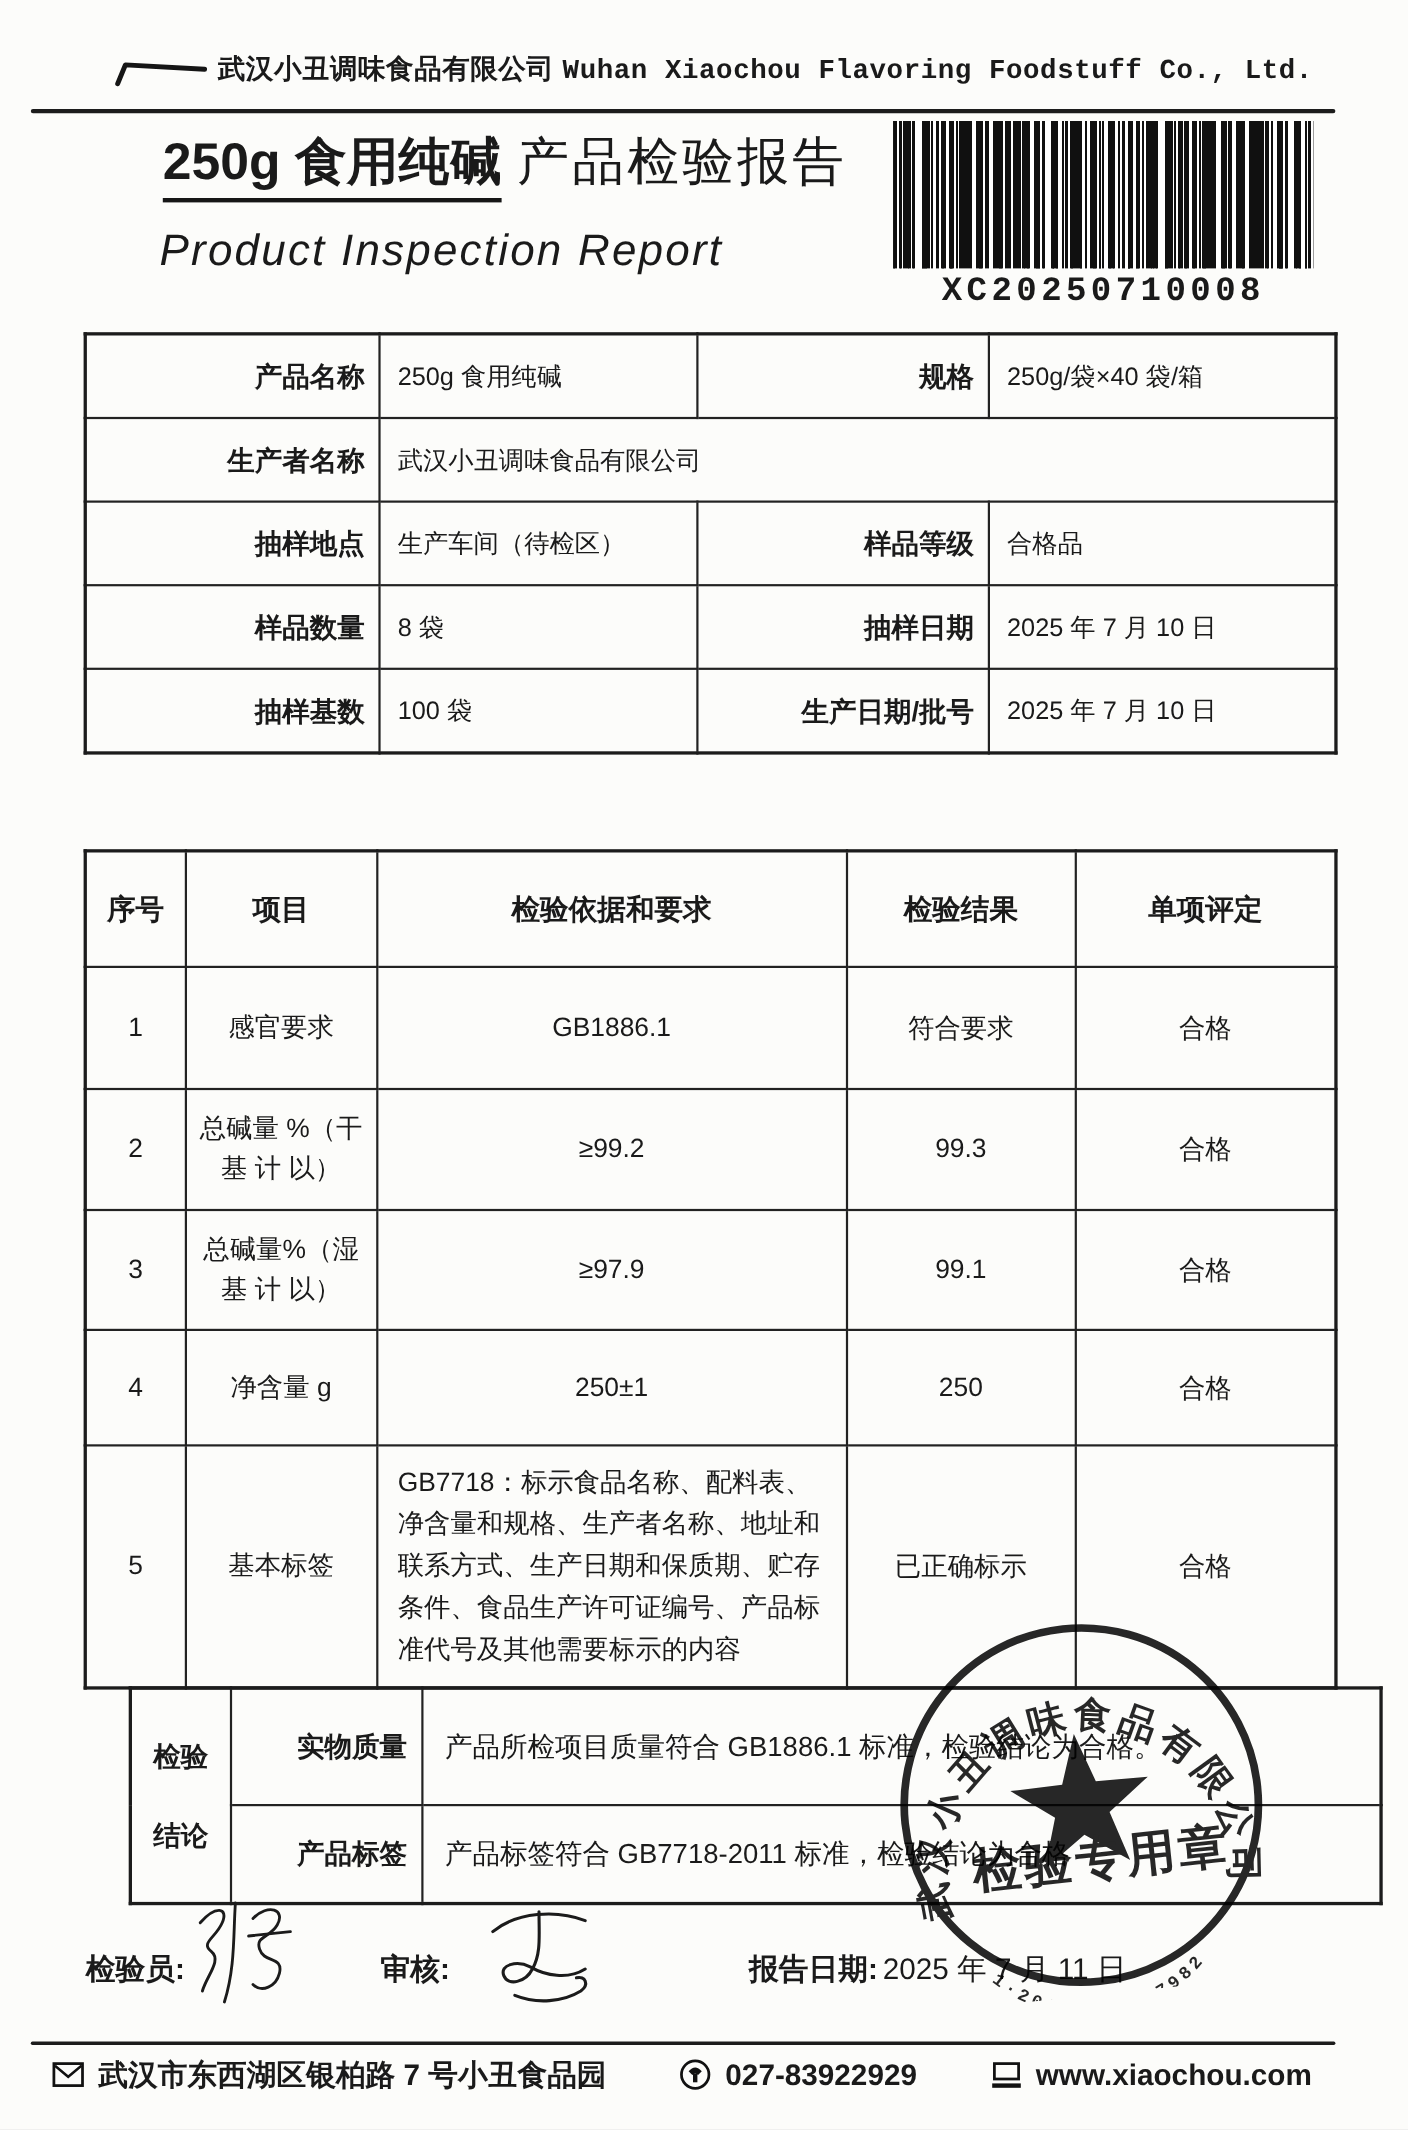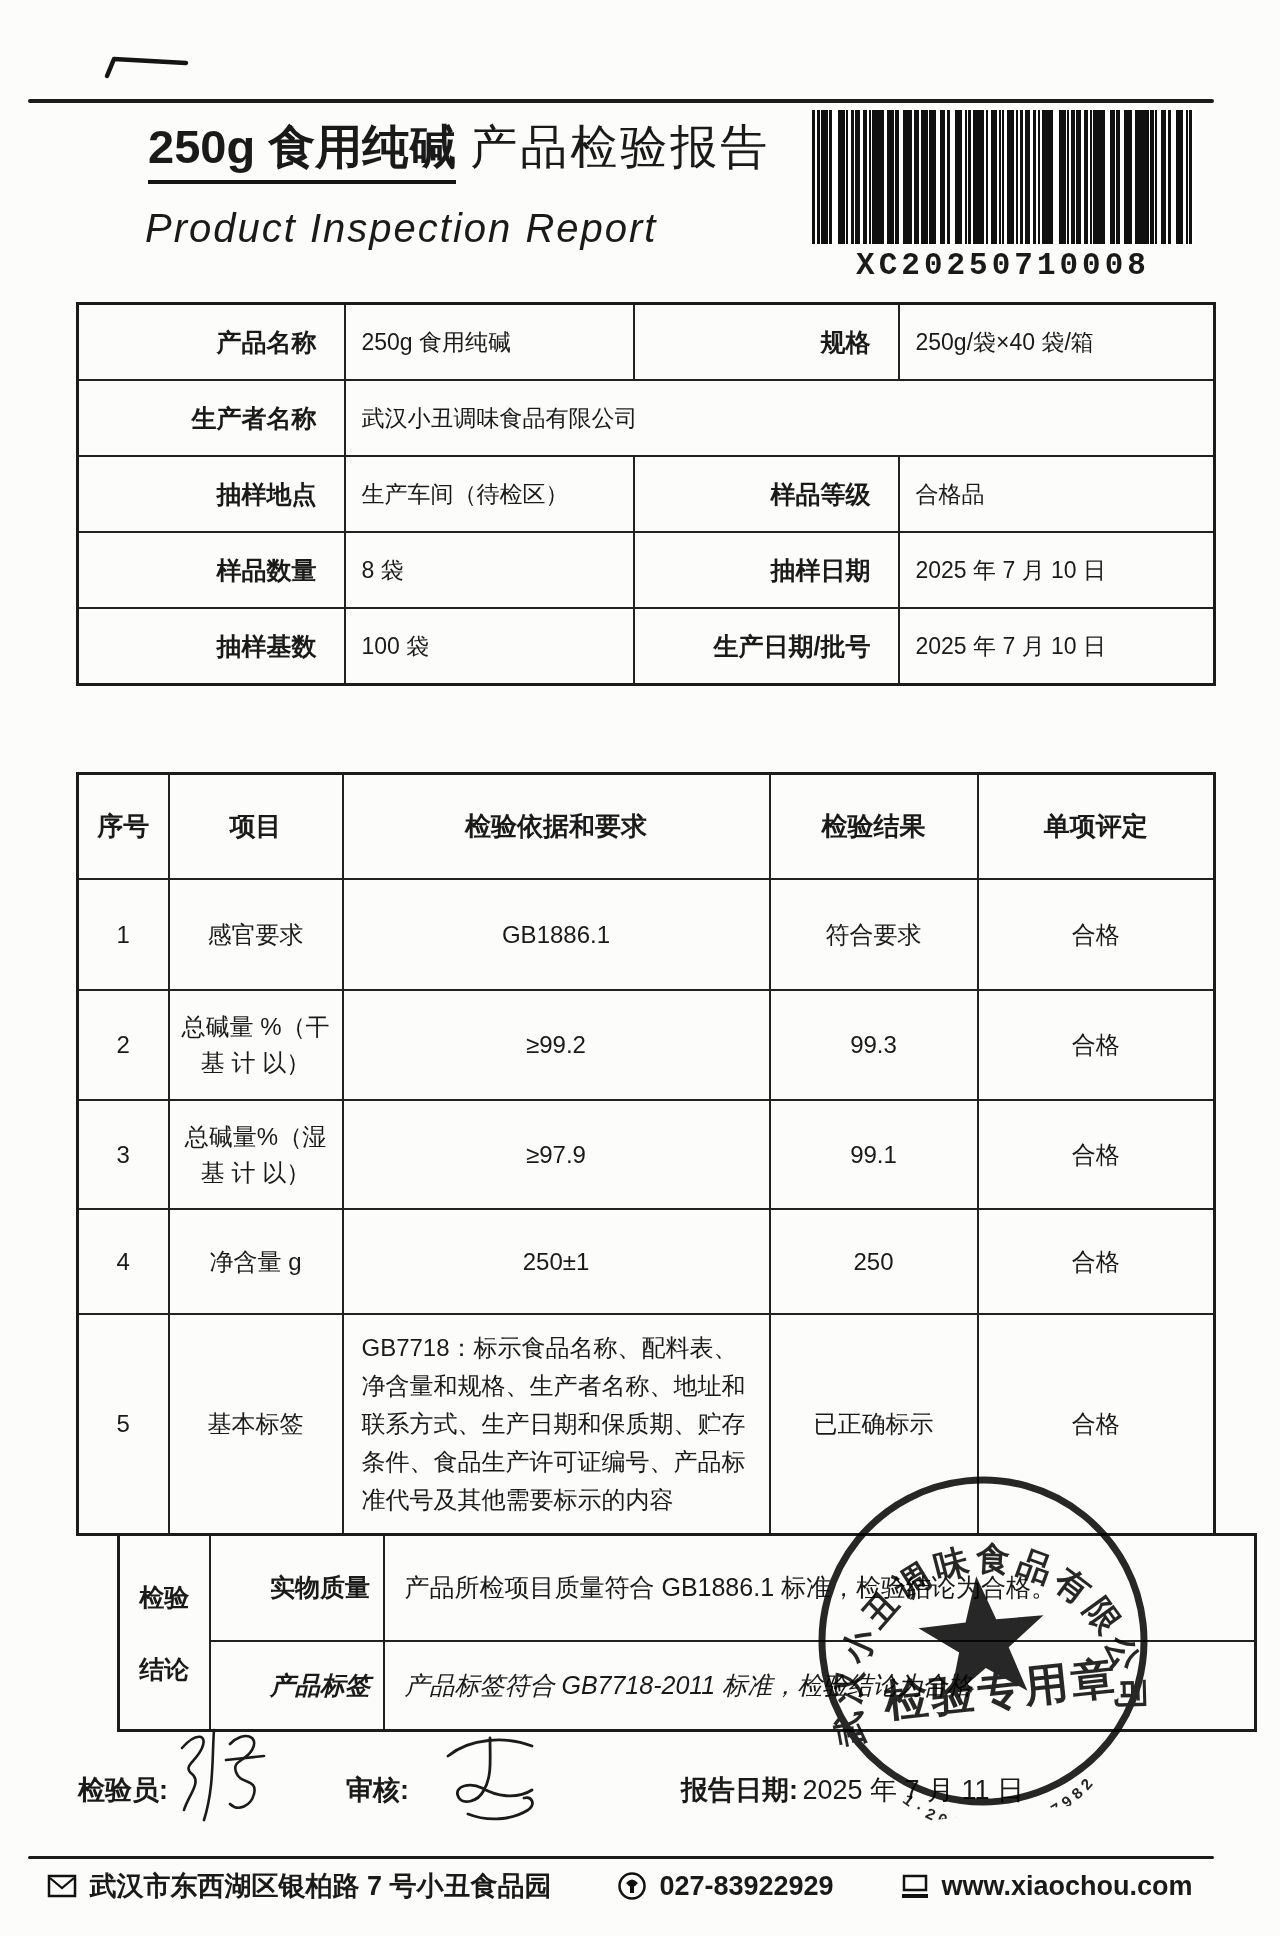--- a/index.html
+++ b/index.html
@@ -34,21 +34,21 @@
   }
   .barcode-text{left:812px;top:248px;width:382px;text-align:center;
     font-family:"Liberation Mono",monospace;font-size:31px;font-weight:700;letter-spacing:4px;white-space:nowrap;}
 
   
   table{border-collapse:collapse;table-layout:fixed;}
   td,th{border:2px solid #222;overflow:hidden;}
   .tbl{position:absolute;border:3px solid #1c1c1c;}
   .info-tbl{left:76px;top:302px;width:1137px;}
   .info-tbl td{height:72px;}
-  .lbl{font-weight:700;font-size:25px;text-align:right;padding-right:27px;white-space:nowrap;}
+  .lbl{font-weight:700;font-size:25px;text-align:right;padding-right:12px;white-space:nowrap;}
   .val{font-size:23px;text-align:left;padding-left:16px;white-space:nowrap;}
 
   .insp-tbl{left:76px;top:772px;width:1137px;}
   .insp-tbl th{font-size:26px;font-weight:700;height:101px;}
   .insp-tbl td{font-size:24px;text-align:center;}
   .item-cell{white-space:pre-line;line-height:36px;padding:0 10px;}
   .req-long{text-align:left !important;padding:14px 18px;line-height:38px;}
 
   .concl-tbl{left:76px;top:1533px;width:1137px;margin-left:41px;}
   .concl-tbl td{font-size:25px;}
@@ -70,20 +70,24 @@
   .footer-gap{width:30px;}
 </style>
 </head>
 <body>
 
 <div class="page">
 
   <svg class="abs" style="left:100px;top:50px;" width="92" height="32" viewBox="0 0 92 32">
     <path d="M7,26 L14,9 L86,13" fill="none" stroke="#151515" stroke-width="4.5" stroke-linecap="round" stroke-linejoin="round"></path>
   </svg>
+  <div class="abs company-line">
+    <span>武汉小丑调味食品有限公司</span>
+    <span class="company-en">Wuhan Xiaochou Flavoring Foodstuff Co., Ltd.</span>
+  </div>
   <div class="abs rule rule-top"></div>
 
   <div class="abs title-cn">
     <span class="title-product">250g 食用纯碱</span><span class="title-report">产品检验报告</span>
   </div>
   <div class="abs title-en">Product Inspection Report</div>
 
   <div class="abs barcode"></div>
   <div class="abs barcode-text">XC20250710008</div>
 
@@ -188,21 +192,21 @@
         <col style="width:174px">
         <col style="width:872px">
       </colgroup>
     <tbody>
         <tr style="height:106px;">
       <td rowspan="2" class="concl-title">检验
 结论</td>
       <td class="concl-lbl">实物质量</td>
       <td class="concl-txt">产品所检项目质量符合 GB1886.1 标准，检验结论为合格。</td>
     </tr>
-    <tr style="height:90px;font-style:italic;">
+    <tr style="height:90px;">
       <td class="concl-lbl">产品标签</td>
       <td class="concl-txt">产品标签符合 GB7718-2011 标准，检验结论为合格</td>
     </tr>
   </tbody>
     </table>
 
   <svg class="abs stamp" viewBox="0 0 346 346">
     <defs>
       <path id="arcTop" d="M 44 249 A 130 130 0 1 1 302 249" fill="none"></path>
       <path id="arcBottom" d="M 36 228 A 137 137 0 0 0 310 228" fill="none"></path>

